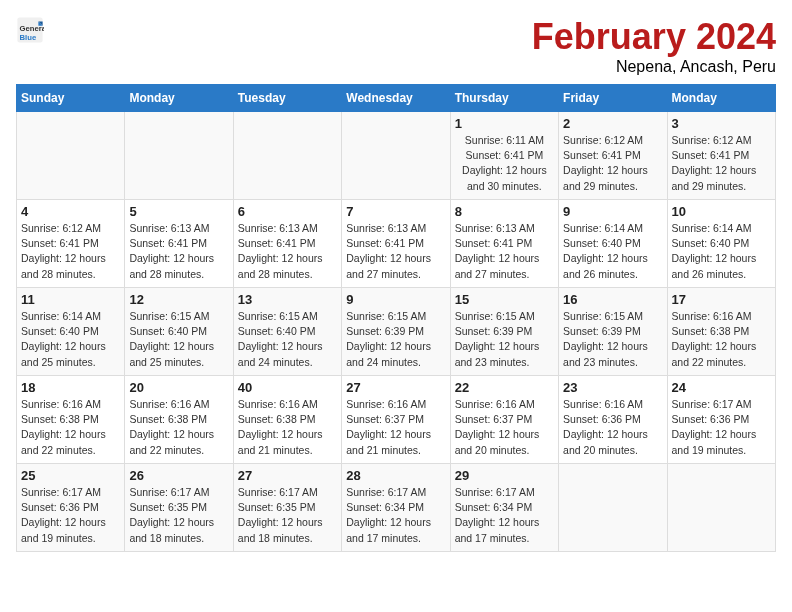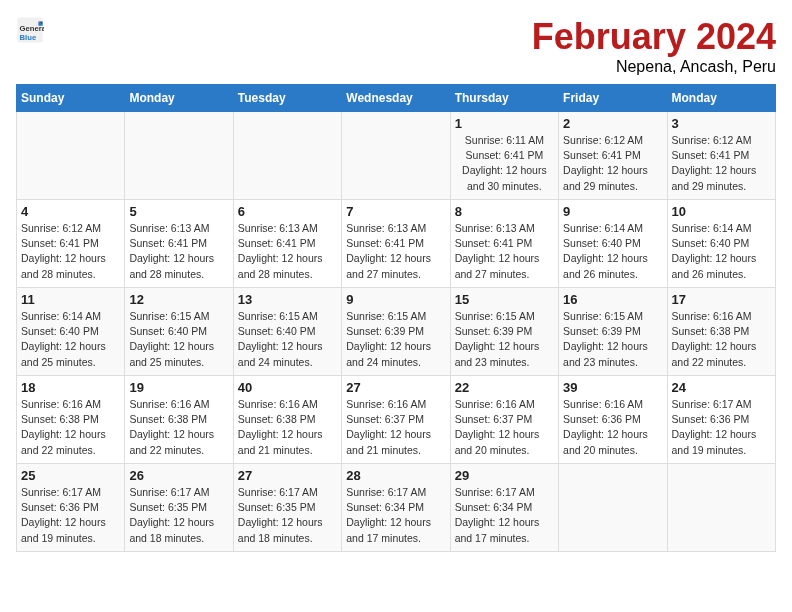--- a/index.html
+++ b/index.html
@@ -256,21 +256,21 @@
       </tr>
       <tr>
         <td>
           <div class="day-num">18</div>
           <div class="day-info" style="white-space: pre-line;">Sunrise: 6:16 AM
 Sunset: 6:38 PM
 Daylight: 12 hours
 and 22 minutes.</div>
         </td>
         <td>
-          <div class="day-num">19</div>
+          <div class="day-num">20</div>
           <div class="day-info" style="white-space: pre-line;">Sunrise: 6:16 AM
 Sunset: 6:38 PM
 Daylight: 12 hours
 and 22 minutes.</div>
         </td>
         <td>
           <div class="day-num">40</div>
           <div class="day-info" style="white-space: pre-line;">Sunrise: 6:16 AM
 Sunset: 6:38 PM
 Daylight: 12 hours
@@ -284,21 +284,21 @@
 and 21 minutes.</div>
         </td>
         <td>
           <div class="day-num">22</div>
           <div class="day-info" style="white-space: pre-line;">Sunrise: 6:16 AM
 Sunset: 6:37 PM
 Daylight: 12 hours
 and 20 minutes.</div>
         </td>
         <td>
-          <div class="day-num">39</div>
+          <div class="day-num">23</div>
           <div class="day-info" style="white-space: pre-line;">Sunrise: 6:16 AM
 Sunset: 6:36 PM
 Daylight: 12 hours
 and 20 minutes.</div>
         </td>
         <td>
           <div class="day-num">24</div>
           <div class="day-info" style="white-space: pre-line;">Sunrise: 6:17 AM
 Sunset: 6:36 PM
 Daylight: 12 hours

